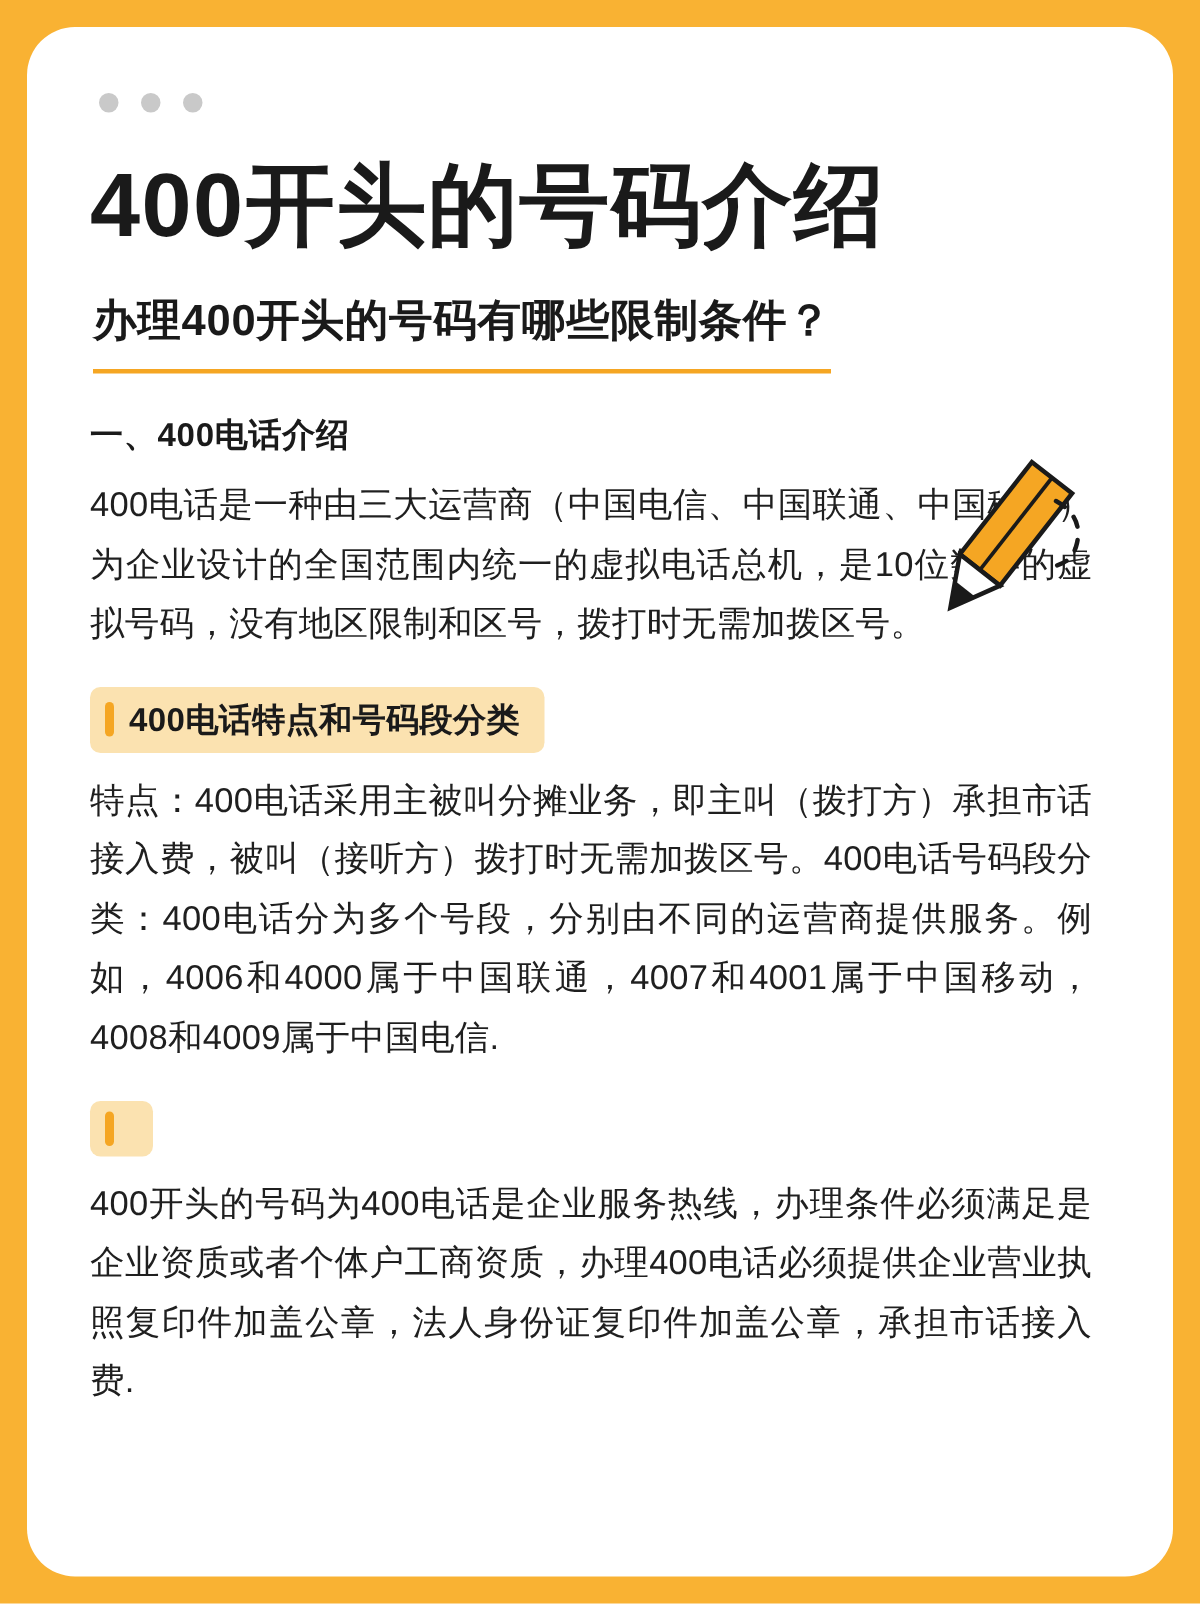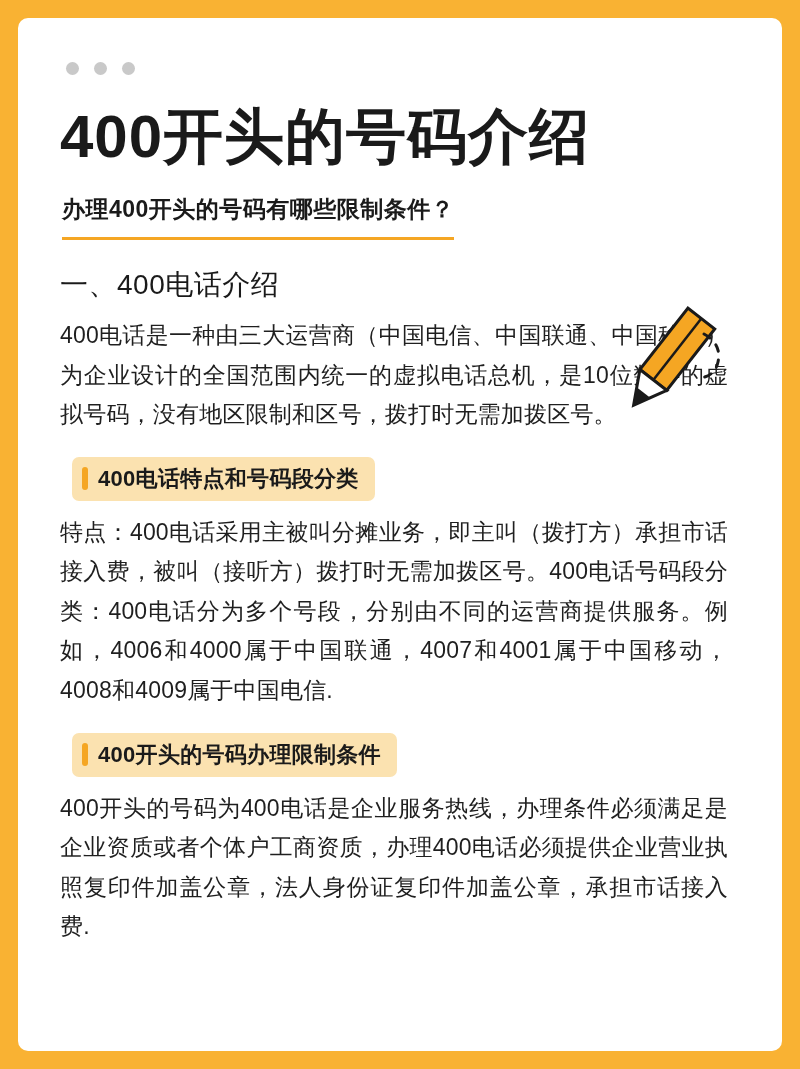--- a/index.html
+++ b/index.html
@@ -13,21 +13,21 @@
     font-family: "Liberation Sans", sans-serif;
     overflow: hidden;
   }
   .card {
     position: absolute;
     left: 18px;
     top: 18px;
     width: 764px;
     height: 1033px;
     background: #FFFFFF;
-    border-radius: 10px;
+    border-radius: 32px;
     box-sizing: border-box;
     padding: 26px 54px 0 38px;
     overflow: hidden;
   }
   .dots {
     display: flex;
     gap: 15px;
     align-items: center;
     margin: 18px 0 0 10px;
   }
@@ -46,47 +46,47 @@
     line-height: 1.12;
     white-space: nowrap;
   }
   .subtitle-wrap {
     margin: 24px 0 0 6px;
     padding-bottom: 12px;
     border-bottom: 3px solid #F5A623;
     display: inline-block;
   }
   .subtitle {
-    font-size: 23px;
+    font-size: 29px;
     font-weight: 800;
     color: #1A1A1A;
     letter-spacing: 0.5px;
   }
   .section-head {
-    font-size: 28px;
-    font-weight: 400;
+    font-size: 22px;
+    font-weight: 700;
     color: #1A1A1A;
     margin: 26px 0 0 4px;
     letter-spacing: 0.5px;
   }
   .para {
     font-size: 23px;
     line-height: 1.72;
     color: #1F1F1F;
     margin: 12px 0 0 4px;
     text-align: justify;
     letter-spacing: 0.2px;
   }
   .chip {
     display: inline-flex;
     align-items: center;
     background: #FBE2B0;
     border-radius: 7px;
     padding: 7px 16px 7px 10px;
-    margin: 22px 0 0 16px;
+    margin: 22px 0 0 4px;
     position: relative;
   }
   .chip-bar {
     width: 6px;
     height: 23px;
     background: #F5A623;
     border-radius: 3px;
     margin-right: 10px;
     flex: 0 0 auto;
   }
@@ -126,21 +126,20 @@
   <div class="para">400电话是一种由三大运营商（中国电信、中国联通、中国移动）为企业设计的全国范围内统一的虚拟电话总机，是10位数字的虚拟号码，没有地区限制和区号，拨打时无需加拨区号。</div>
 
   <div class="chip">
     <span class="chip-bar"></span>
     <span class="chip-text">400电话特点和号码段分类</span>
   </div>
   <div class="para">特点：400电话采用主被叫分摊业务，即主叫（拨打方）承担市话接入费，被叫（接听方）拨打时无需加拨区号。400电话号码段分类：400电话分为多个号段，分别由不同的运营商提供服务。例如，4006和4000属于中国联通，4007和4001属于中国移动，4008和4009属于中国电信.</div>
 
   <div class="chip">
     <span class="chip-bar"></span>
-    <span class="chip-text">400开头的号码办理限制条件</span>
   </div>
   <div class="para">400开头的号码为400电话是企业服务热线，办理条件必须满足是企业资质或者个体户工商资质，办理400电话必须提供企业营业执照复印件加盖公章，法人身份证复印件加盖公章，承担市话接入费.</div>
 
   <svg class="pencil" viewBox="0 0 130 130">
     <g transform="rotate(38 65 65)">
       <rect x="48" y="6" width="34" height="78" fill="#F5A623" stroke="#1A1A1A" stroke-width="3"></rect>
       <line x1="65" y1="6" x2="65" y2="84" stroke="#1A1A1A" stroke-width="2.5"></line>
       <polygon points="48,84 82,84 65,116" fill="#FFFFFF" stroke="#1A1A1A" stroke-width="3"></polygon>
       <polygon points="56,100 74,100 65,116" fill="#1A1A1A"></polygon>
     </g>

